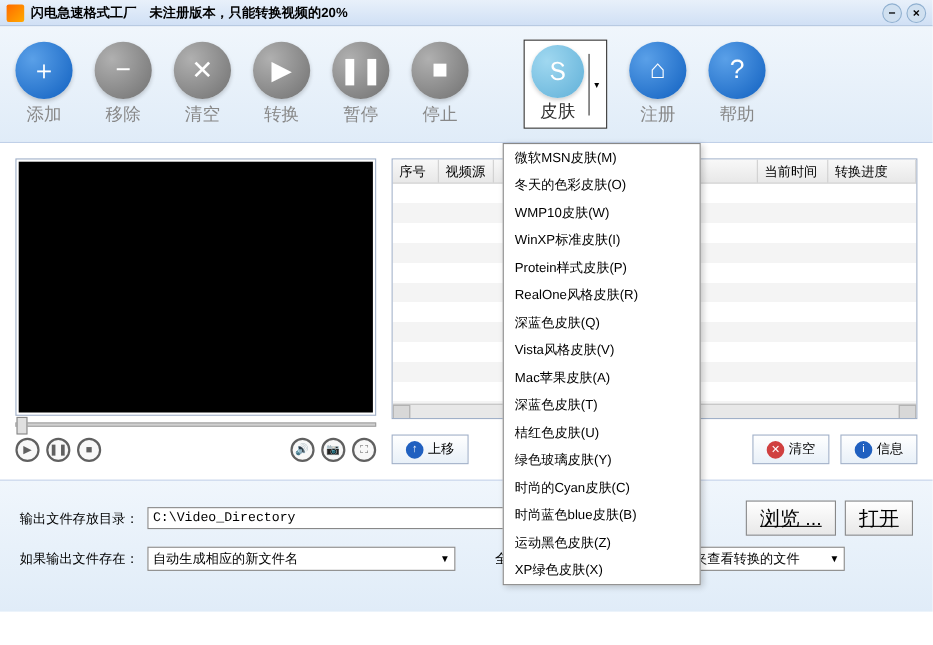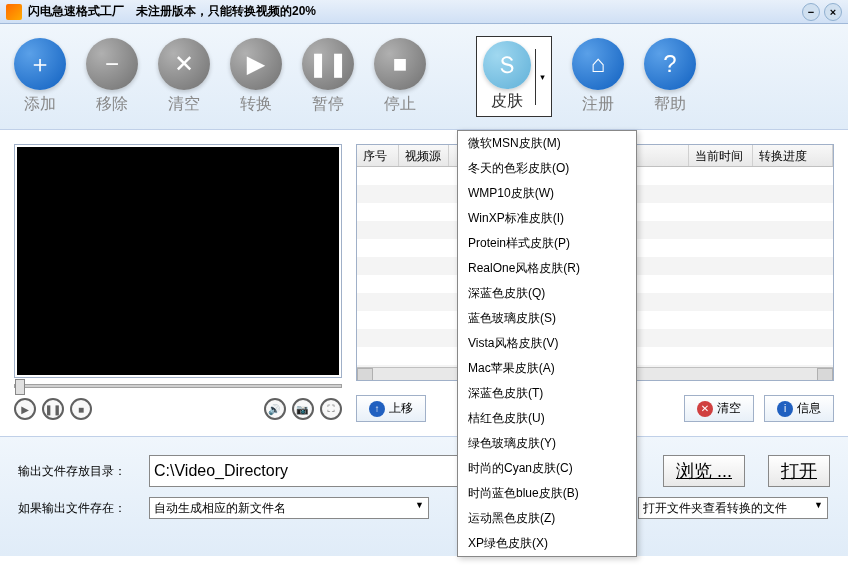--- a/index.html
+++ b/index.html
@@ -36,24 +36,24 @@
 .table-header { display: flex; background: linear-gradient(#f8f8f8, #e8e8e8); border-bottom: 1px solid #c0c0c0; height: 22px; }
 .th { padding: 3px 6px; border-right: 1px solid #d0d0d0; font-size: 12px; }
 .table-body { height: 200px; background: repeating-linear-gradient(#fff, #fff 18px, #f4f4f4 18px, #f4f4f4 36px); }
 .hscroll { height: 16px; background: #e8e8e8; border-top: 1px solid #c0c0c0; display: flex; }
 .hscroll-arrow { width: 16px; background: #d8d8d8; border: 1px solid #b0b0b0; }
 .hscroll-track { flex: 1; }
 .action-row { display: flex; gap: 10px; margin-top: 14px; align-items: center; }
 .action-btn { padding: 4px 12px; border: 1px solid #a0b0c8; background: linear-gradient(#fff, #e8f0f8); cursor: pointer; display: flex; align-items: center; gap: 4px; font-size: 12px; }
 .action-spacer { flex: 1; }
 .bottom { padding: 8px 18px; background: linear-gradient(#f0f6fc, #e0ecf8); border-top: 1px solid #c0d0e8; height: 120px; }
-.form-row { display: flex; align-items: center; gap: 23px; margin: 10px 0; }
+.form-row { display: flex; align-items: center; gap: 8px; margin: 10px 0; }
 .form-label { font-size: 12px; }
-.text-input { border: 1px solid #888; padding: 2px 4px; font-family: Liberation Sans, sans-serif; font-size: 16px; height: 32px; }
-.combo { border: 1px solid #888; padding: 2px 4px; font-size: 12px; height: 22px; display: flex; align-items: flex-start; justify-content: space-between; background: #fff; cursor: pointer; }
+.text-input { border: 1px solid #888; padding: 2px 4px; font-family: Liberation Mono, monospace; font-size: 12px; height: 20px; }
+.combo { border: 1px solid #888; padding: 2px 4px; font-size: 12px; height: 22px; display: flex; align-items: center; justify-content: space-between; background: #fff; cursor: pointer; }
 .combo-arrow { font-size: 9px; }
 .small-btn { padding: 3px 12px; border: 1px solid #888; background: linear-gradient(#fff, #e8e8e8); cursor: pointer; font-size: 18px; text-decoration: underline; }
 .dropdown-menu { position: absolute; left: 457px; top: 130px; width: 180px; background: #fff; border: 1px solid #888; box-shadow: 2px 2px 6px rgba(0,0,0,0.2); z-index: 100; }
 .menu-item { padding: 4px 10px; font-size: 12px; cursor: pointer; }
 .icon-circle { display: inline-flex; width: 16px; height: 16px; border-radius: 8px; align-items: center; justify-content: center; font-size: 10px; color: #fff; }
 .ic-blue { background: #2060c0; }
 .ic-red { background: #d04040; }
 </style>
 </head>
 <body>
@@ -191,21 +191,20 @@
 </div>
 
 <div class="dropdown-menu" id="skin-menu">
     <div class="menu-item">微软MSN皮肤(M)</div>
     <div class="menu-item">冬天的色彩皮肤(O)</div>
     <div class="menu-item">WMP10皮肤(W)</div>
     <div class="menu-item">WinXP标准皮肤(I)</div>
     <div class="menu-item">Protein样式皮肤(P)</div>
     <div class="menu-item">RealOne风格皮肤(R)</div>
     <div class="menu-item">深蓝色皮肤(Q)</div>
-    <div class="menu-item">蓝色玻璃皮肤(S)</div>
     <div class="menu-item">Vista风格皮肤(V)</div>
     <div class="menu-item">Mac苹果皮肤(A)</div>
     <div class="menu-item">深蓝色皮肤(T)</div>
     <div class="menu-item">桔红色皮肤(U)</div>
     <div class="menu-item">绿色玻璃皮肤(Y)</div>
     <div class="menu-item">时尚的Cyan皮肤(C)</div>
     <div class="menu-item">时尚蓝色blue皮肤(B)</div>
     <div class="menu-item">运动黑色皮肤(Z)</div>
     <div class="menu-item">XP绿色皮肤(X)</div>
   </div>

